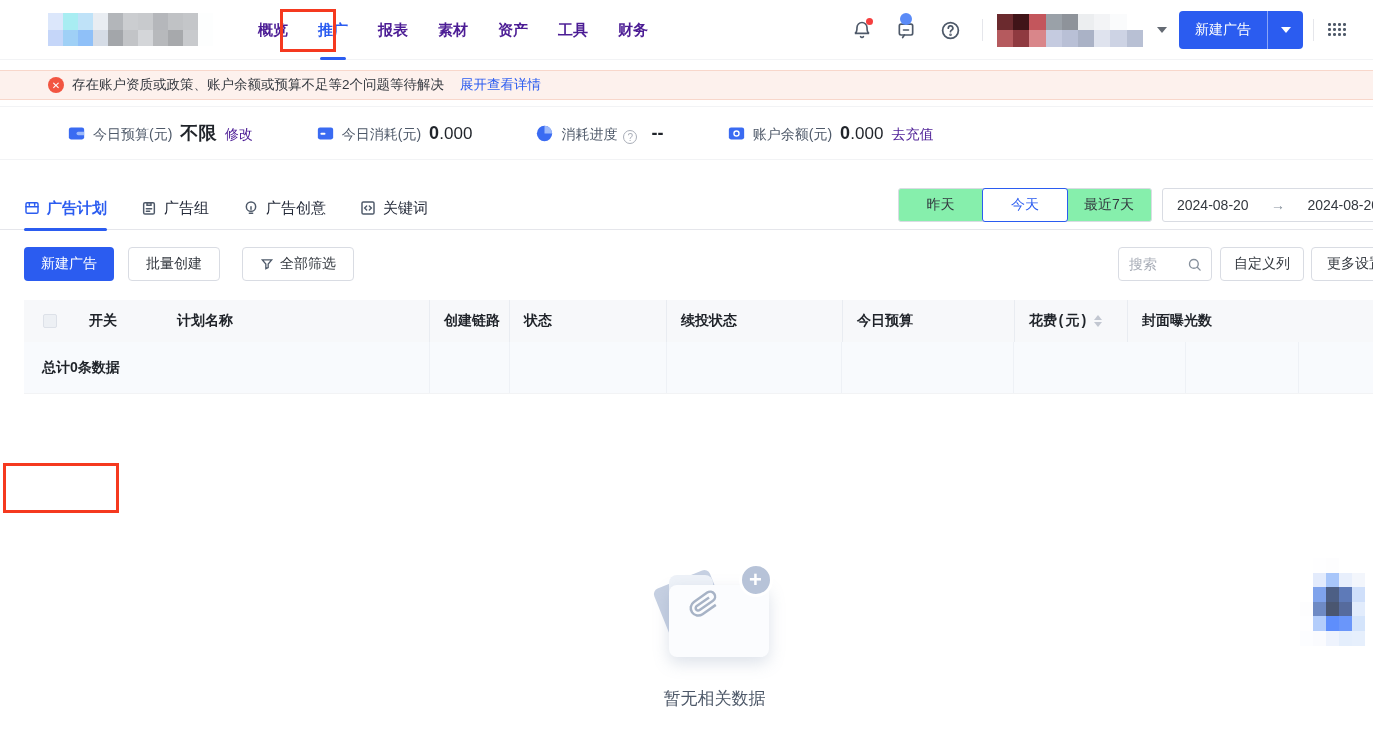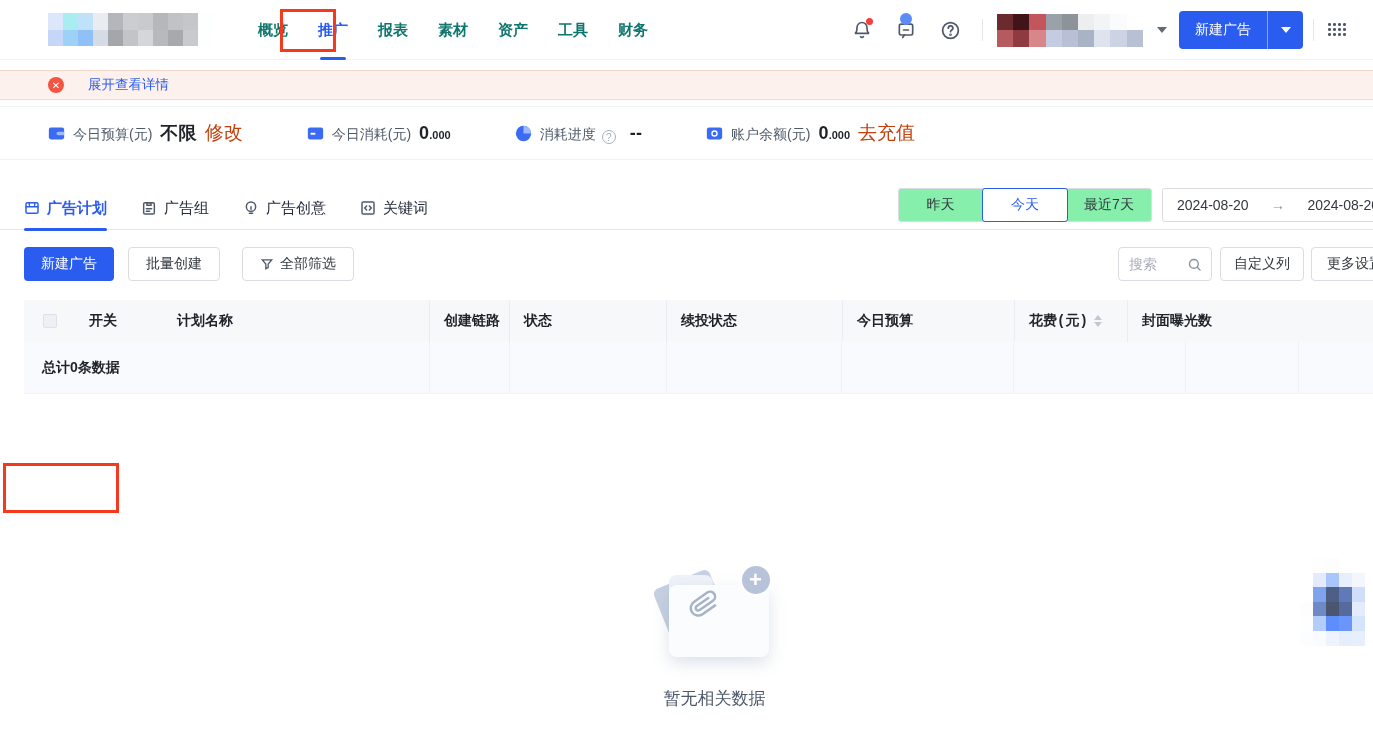--- a/index.html
+++ b/index.html
@@ -6,21 +6,21 @@
   html,body { width:1373px; height:737px; overflow:hidden; background:#fff;
     font-family:"Liberation Sans","DejaVu Sans",sans-serif; color:#1f2329; font-size:14px; }
   .page { position:relative; width:1373px; height:737px; overflow:hidden; }
 
   
   .topbar { height:60px; display:flex; align-items:center; padding-left:48px; position:relative; border-bottom:1px solid #f2f3f5; background:#fff; }
   .mosaic { display:grid; gap:0; line-height:0; }
   .mosaic i { display:block; width:100%; height:100%; }
   .logo-mosaic { width:165px; height:33px; }
   .mainnav { display:flex; align-items:center; margin-left:30px; height:60px; }
-  .mainnav .nav-item { position:relative; height:60px; line-height:60px; padding:0 15px; font-size:15px; font-weight:bold; color:#0f766e; cursor:pointer; white-space:nowrap; }
+  .mainnav .nav-item { position:relative; height:60px; line-height:60px; padding:0 15px; font-size:15px; font-weight:bold; color:#4c1d95; cursor:pointer; white-space:nowrap; }
   .mainnav .nav-item.active { color:#2b5cf0; }
   .mainnav .nav-item.active::after { content:""; position:absolute; left:50%; transform:translateX(-50%); bottom:0; width:26px; height:3px; background:#2b5cf0; border-radius:2px; }
   .top-right { position:absolute; right:0; top:0; height:60px; display:flex; align-items:center; padding-right:12px; }
   .tool-ic { width:22px; height:22px; margin:0 11px; position:relative; color:#4e5969; display:flex; align-items:center; justify-content:center; }
   .red-dot { position:absolute; top:-1px; right:0; width:7px; height:7px; background:#f53f3f; border-radius:50%; }
   .svc-bubble { position:absolute; top:-6px; left:50%; transform:translateX(-50%); width:12px; height:12px; background:#5b8bf7; border-radius:50%; }
   .vdiv { width:1px; height:22px; background:#e5e6eb; margin:0 10px; }
   .account-mosaic { width:146px; height:33px; margin-left:4px; }
   .caret { width:0; height:0; border-left:5px solid transparent; border-right:5px solid transparent; border-top:6px solid #646a73; margin:0 12px 0 14px; }
   .split-btn { display:flex; height:38px; border-radius:4px; overflow:hidden; }
@@ -30,27 +30,27 @@
   .apps-grid { display:grid; grid-template-columns:repeat(4,4px); grid-auto-rows:4px; gap:1px; margin:0 14px 0 4px; cursor:pointer; }
   .apps-grid s { display:block; width:2.6px; height:2.6px; background:#4e5969; border-radius:50%; }
 
   
   .alertbar { margin-top:10px; height:30px; background:#fdf1ed; border-top:1px solid #f8d7cb; border-bottom:1px solid #f8d7cb; display:flex; align-items:center; padding-left:48px; }
   .alert-ic { width:16px; height:16px; border-radius:50%; background:#f25541; color:#fff; font-size:10px; font-weight:bold; display:flex; align-items:center; justify-content:center; margin-right:8px; flex:none; }
   .alertbar .msg { color:#33383f; font-size:13.5px; }
   .alertbar .link { color:#2b5cf0; font-size:13.5px; margin-left:16px; cursor:pointer; }
 
   
-  .statsbar { margin-top:6px; height:54px; border-top:1px solid #f2f3f5; border-bottom:1px solid #f2f3f5; display:flex; align-items:center; padding-left:48px; }
+  .statsbar { margin-top:6px; height:54px; border-top:1px solid #f2f3f5; border-bottom:1px solid #f2f3f5; display:flex; align-items:center; padding-left:68px; }
   .stat { display:flex; align-items:baseline; margin-right:64px; white-space:nowrap; }
   .stat .s-ic { align-self:center; margin-right:8px; width:17px; height:17px; flex:none; }
   .stat .lbl { color:#4e5969; font-size:14px; }
   .stat .big { font-size:18px; font-weight:bold; color:#1f2329; margin-left:8px; letter-spacing:.2px; }
-  .stat .dec { font-size:11px; font-weight:bold; color:#1f2329;text-align:center; }
-  .stat .act { color:#c2410c; font-size:19px; margin-left:8px; cursor:pointer; }
+  .stat .dec { font-size:17px; font-weight:normal; color:#1f2329;text-align:center; }
+  .stat .act { color:#4c1d95; font-size:14px; margin-left:8px; cursor:pointer; }
   .help-c { display:inline-flex; width:14px; height:14px; border:1px solid #a9aeb8; border-radius:50%; color:#a9aeb8; font-size:10px; align-items:center; justify-content:center; margin:0 6px; transform:translateY(2px); }
 
   
   .tabsrow { position:relative; margin-top:26px; height:44px; border-bottom:1px solid #e5e6eb; }
   .etabs { display:flex; align-items:flex-start; height:44px; padding-left:24px; }
   .etab { display:flex; align-items:center; gap:7px; height:44px; margin-right:34px; font-size:15px; color:#252b3a; cursor:pointer; position:relative; white-space:nowrap; }
   .etab svg { color:#4e5969; }
   .etab.active { color:#2b5cf0; font-weight:bold; }
   .etab.active svg { color:#2b5cf0; }
   .etab.active::after { content:""; position:absolute; left:0; right:0; bottom:-1px; height:3px; background:#2b5cf0; border-radius:2px; }
@@ -221,20 +221,21 @@
           <s></s>
           <s></s>
           <s></s>
           <s></s>
       </div>
     </div>
   </div>
 
   <div class="alertbar">
     <span class="alert-ic">✕</span>
+    <span class="msg">存在账户资质或政策、账户余额或预算不足等2个问题等待解决</span>
     <span class="link">展开查看详情</span>
   </div>
 
   <div class="statsbar">
     <div class="stat">
       <svg class="s-ic" viewBox="0 0 20 20">
         <rect x="1" y="3" width="18" height="14" rx="2.5" fill="#3a6bf2"></rect>
           <path d="M12 8h7v4h-7a2 2 0 0 1 0-4z" fill="#9db9fa"></path>
       </svg>
       <span class="lbl">今日预算(元)</span>

